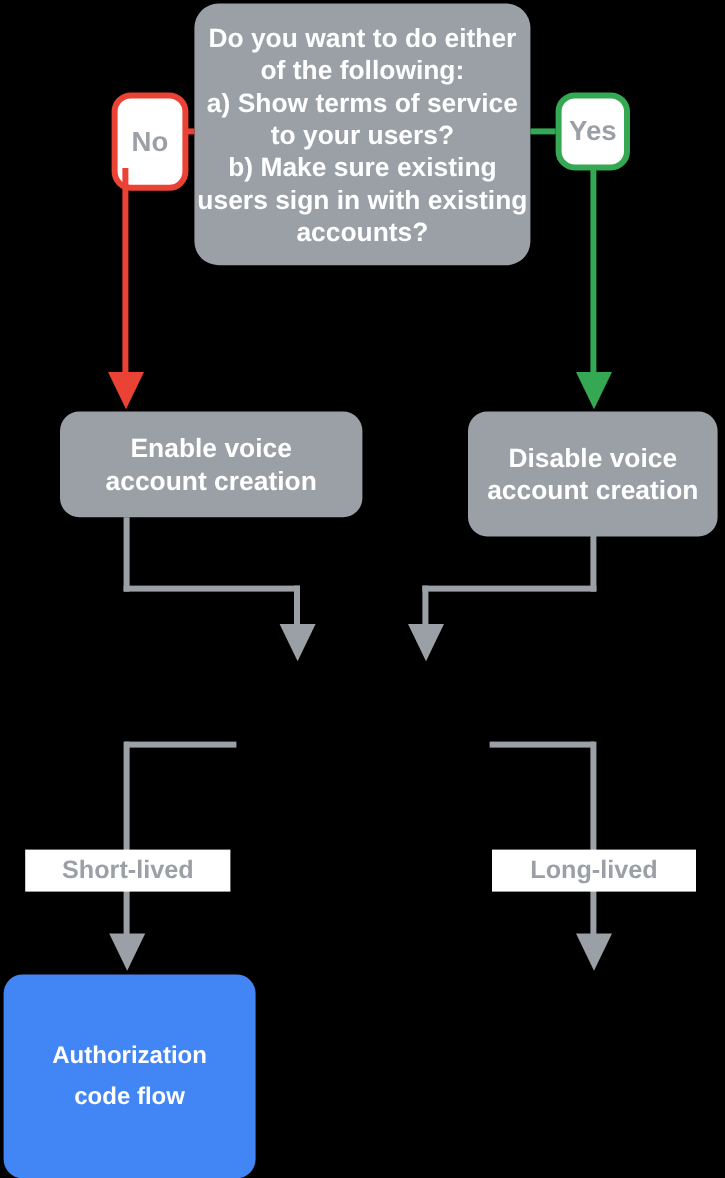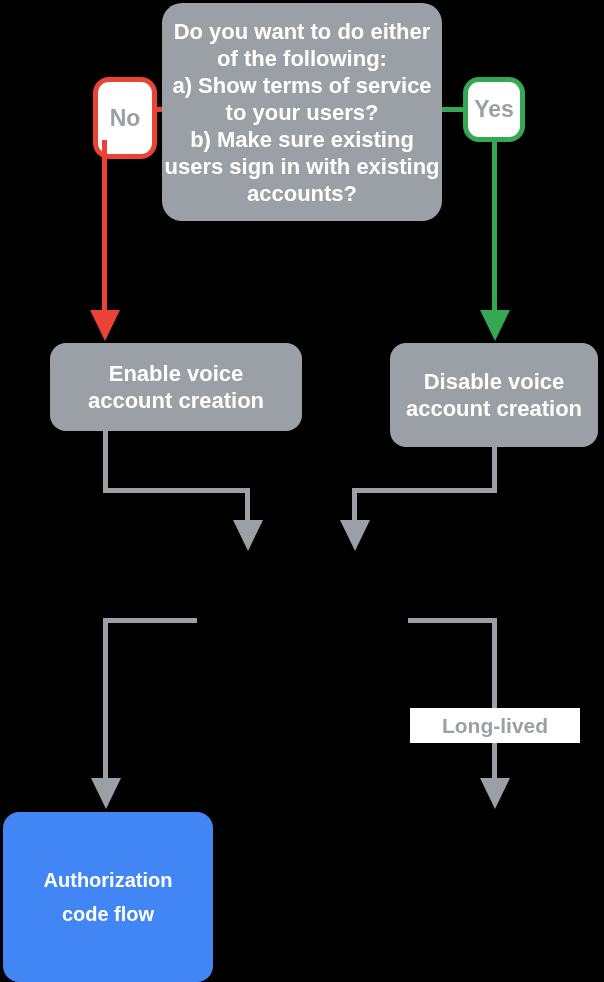--- a/index.html
+++ b/index.html
@@ -118,20 +118,21 @@
   <div class="arrow-down gray" style="left:233px; top:520px;"></div>
 
   <div class="line gray" style="left:492px; top:431px; width:5px; height:62px;"></div>
   <div class="line gray" style="left:352px; top:488px; width:145px; height:5px;"></div>
   <div class="line gray" style="left:352px; top:488px; width:5px; height:33px;"></div>
   <div class="arrow-down gray" style="left:340px; top:520px;"></div>
 
 
   <div class="line gray" style="left:104px; top:618px; width:93px; height:5px;"></div>
   <div class="line gray" style="left:103px; top:618px; width:5px; height:162px;"></div>
+  <div class="branch-label" style="left:21px; top:708px; width:171px; height:35px;">Short-lived</div>
   <div class="arrow-down gray" style="left:91px; top:778px;"></div>
 
   <div class="line gray" style="left:408px; top:618px; width:87px; height:5px;"></div>
   <div class="line gray" style="left:492px; top:618px; width:5px; height:162px;"></div>
   <div class="branch-label" style="left:410px; top:708px; width:170px; height:35px;">Long-lived</div>
   <div class="arrow-down gray" style="left:480px; top:778px;"></div>
 
   <div class="node blue-node" style="left:3px; top:812px; width:210px; height:170px;">Authorization
 code flow</div>
 

